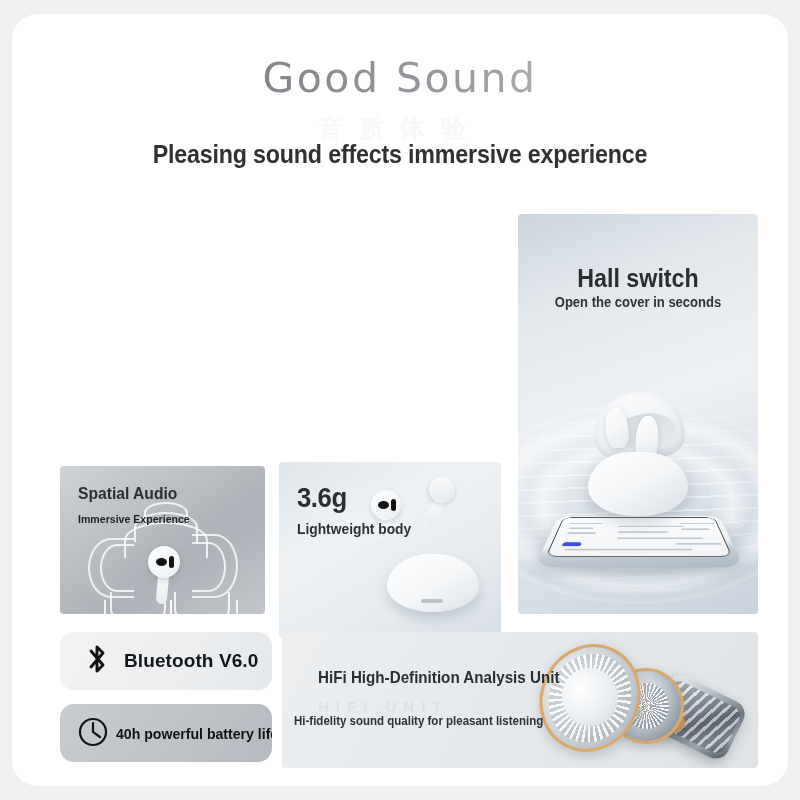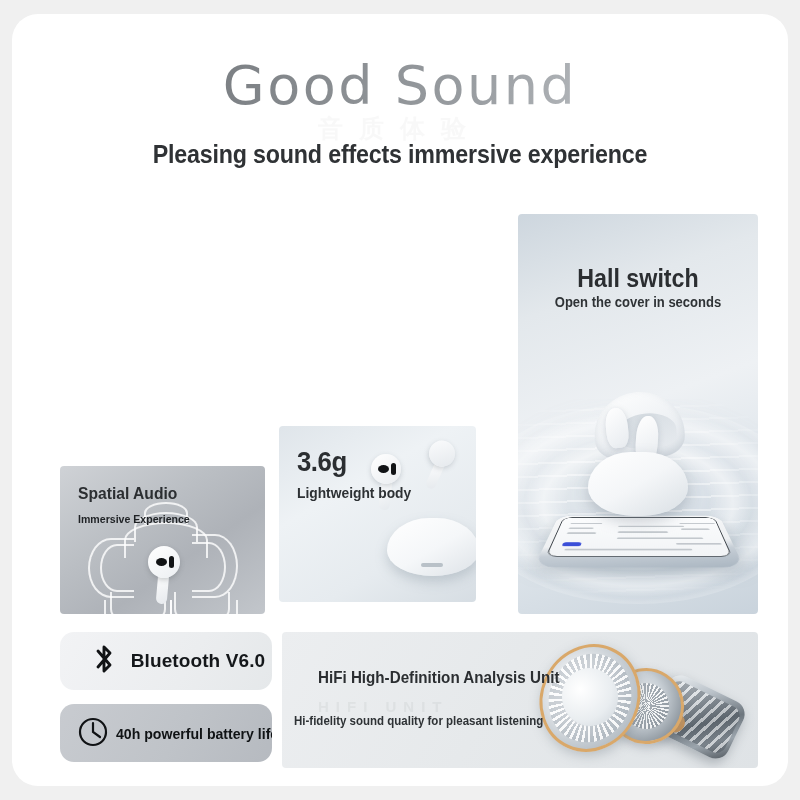--- a/index.html
+++ b/index.html
@@ -23,21 +23,21 @@
     overflow: hidden;
   }
 
   
   .hero-title {
     position: absolute;
     top: 40px;
     left: 0;
     width: 100%;
     text-align: center;
-    font-size: 54px;
+    font-size: 41px;
     font-weight: 400;
     letter-spacing: 2.5px;
     font-family: "DejaVu Sans", sans-serif;
     background: linear-gradient(100deg,#6c6f73 0%, #7d8185 28%, #9a9ea2 60%, #c9ccd0 88%, #e2e4e6 100%);
     -webkit-background-clip: text;
     background-clip: text;
     color: transparent;
     -webkit-text-fill-color: transparent;
   }
 
@@ -313,21 +313,21 @@
     position:absolute; left: 8px; top: 12px; width: 11px; height: 8px;
     border-radius:50%; background:#111315;
   }
   .sb-dot-i{
     position:absolute; left: 21px; top: 10px; width: 5px; height: 12px;
     border-radius:3px; background:#111315;
   }
 
   
   #card-weight {
-    left: 267px; top: 412px; width: 197px; height: 176px;
+    left: 267px; top: 448px; width: 222px; height: 176px;
     background: linear-gradient(150deg,#dfe5ea 0%, #eef2f5 35%, #e6ebef 70%, #d6dde3 100%);
   }
   #card-weight .card-title { left: 18px; top: 20px; font-size: 28px; font-weight:700; letter-spacing:-0.5px;}
   #card-weight .card-sub   { left: 18px; top: 58px; font-size: 15px; font-weight:600; color:#2d3134; }
 
   .wcase{
     position:absolute; left: 108px; top: 92px; width: 92px; height: 58px;
     border-radius: 46% 46% 50% 50% / 56% 56% 44% 44%;
     background: linear-gradient(150deg,#ffffff 0%, #f5f7f9 52%, #dde2e7 100%);
     box-shadow: 0 6px 12px rgba(130,142,155,0.35);
@@ -352,21 +352,21 @@
   .wb-o{ position:absolute; left:7px; top:11px; width:11px; height:8px; border-radius:50%; background:#111315;}
   .wb-i{ position:absolute; left:20px; top:9px; width:5px; height:12px; border-radius:3px; background:#111315;}
   .wbud2 .wb-head{ width:26px; height:26px; background:linear-gradient(145deg,#fbfcfd,#e4e8ec);}
   .wbud2 .wb-stem{ left:8px; top:20px; width:10px; height:30px;}
 
   
   #card-bt {
     left: 48px; top: 618px; width: 212px; height: 58px;
     background: linear-gradient(120deg,#f2f3f5 0%, #ebedef 60%, #e5e8ea 100%);
     border-radius: 14px;
-    display:flex; align-items:center;justify-content:center;
+    display:flex; align-items:center;
   }
   .bt-glyph{ margin-left: 24px; }
   #card-bt .bt-label{
     font-size: 19px; font-weight: 700; color:#14171a; margin-left: 14px;
     letter-spacing: 0.1px;
   }
 
   
   #card-batt {
     left: 48px; top: 690px; width: 212px; height: 58px;

